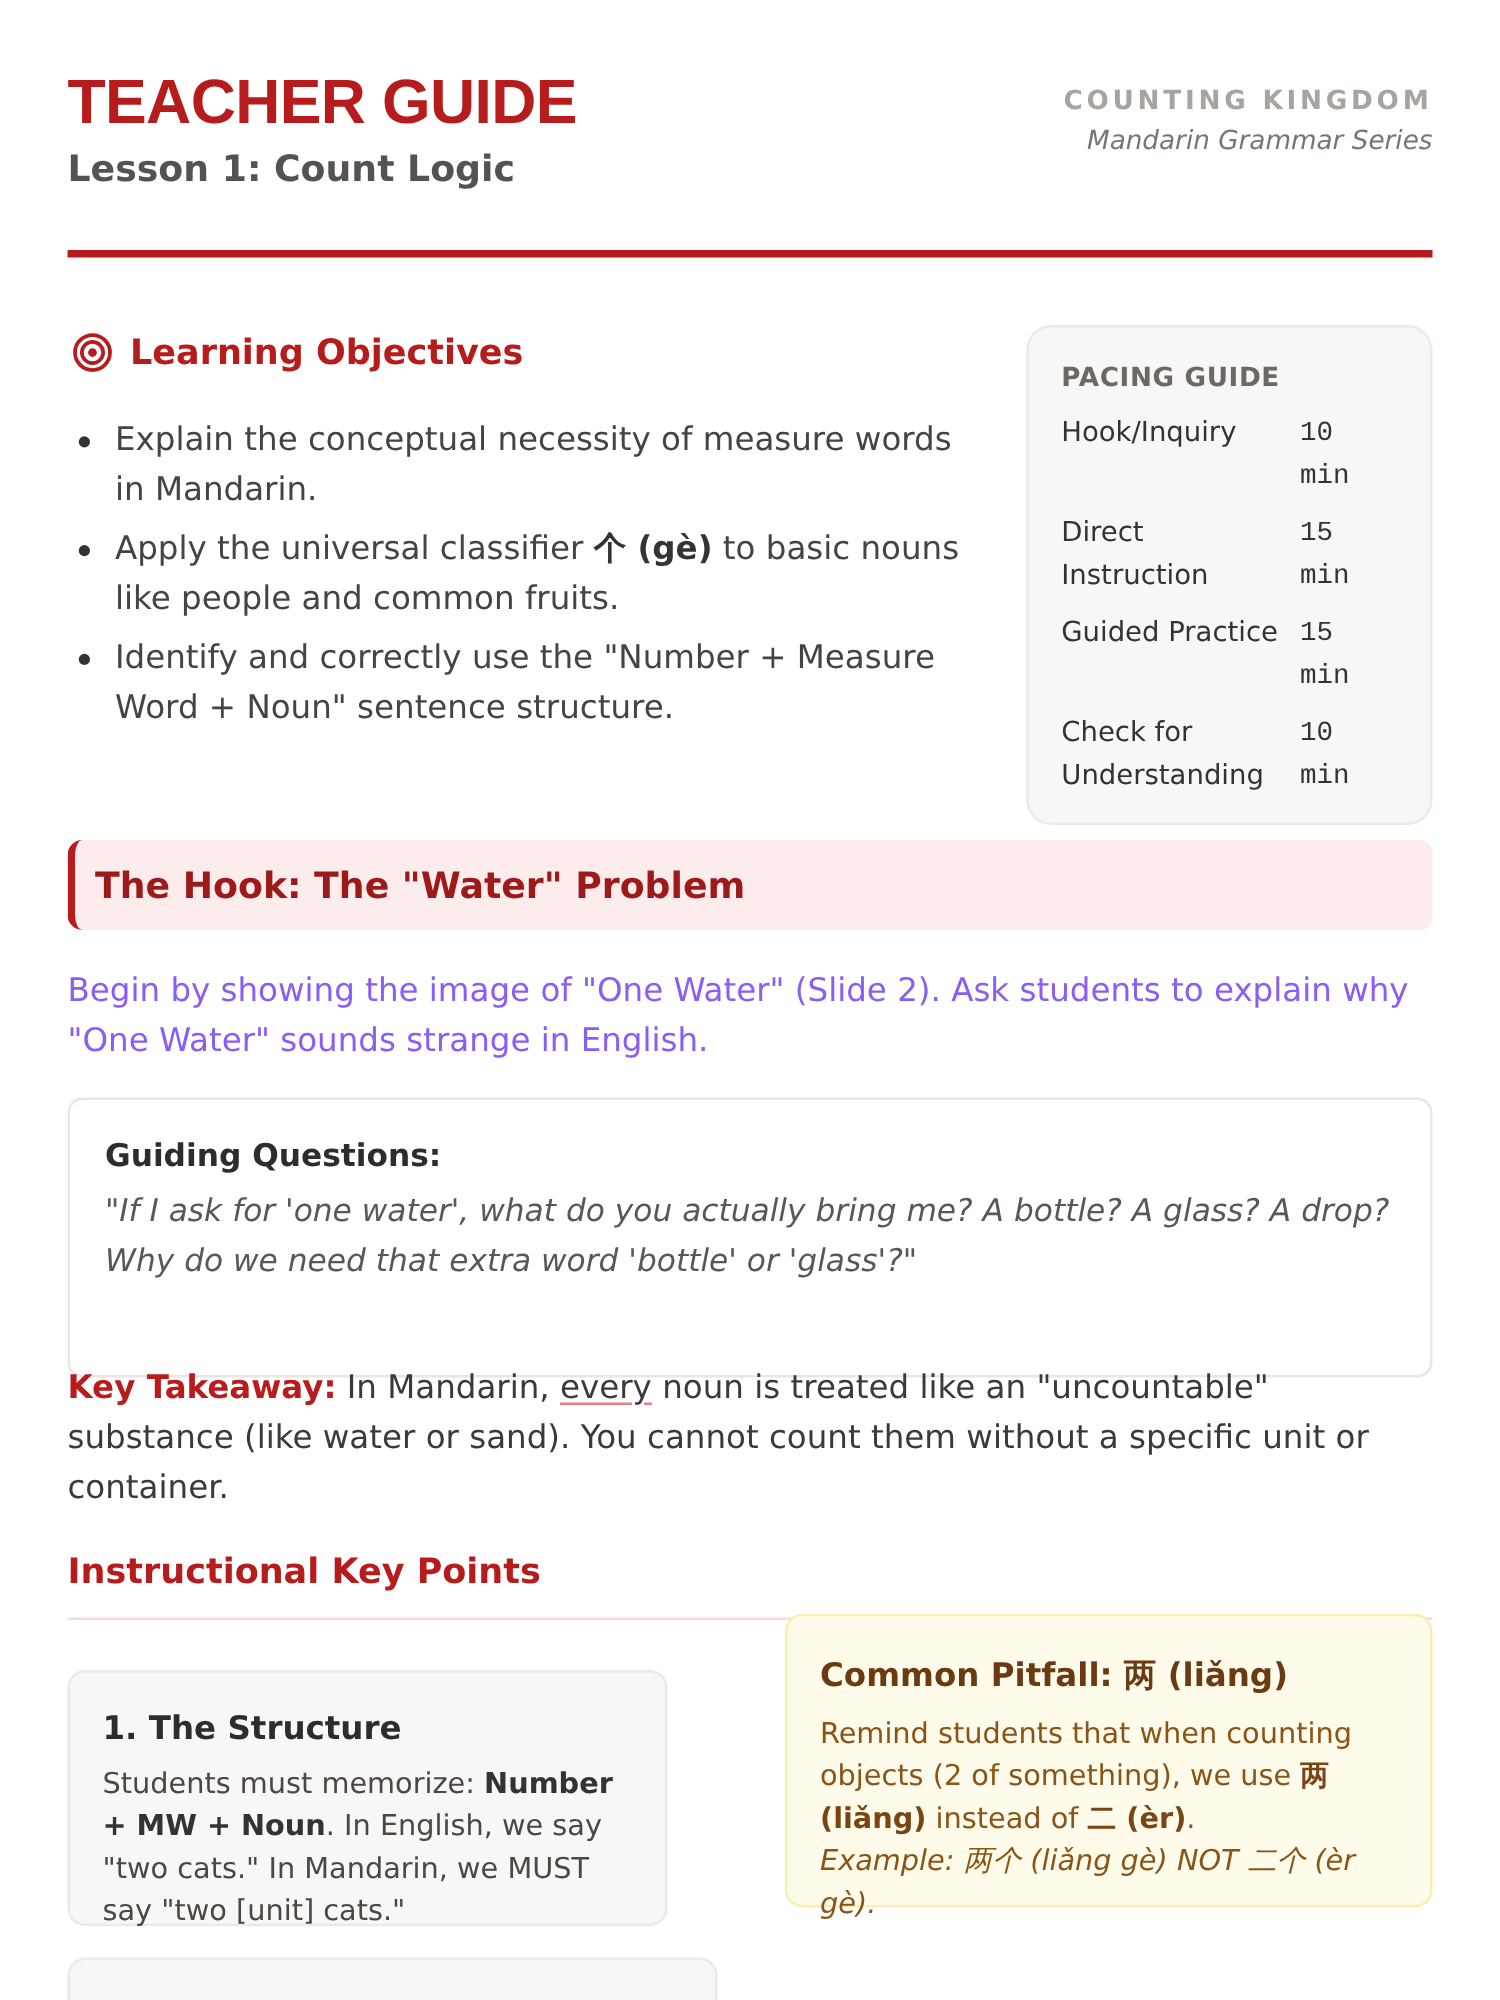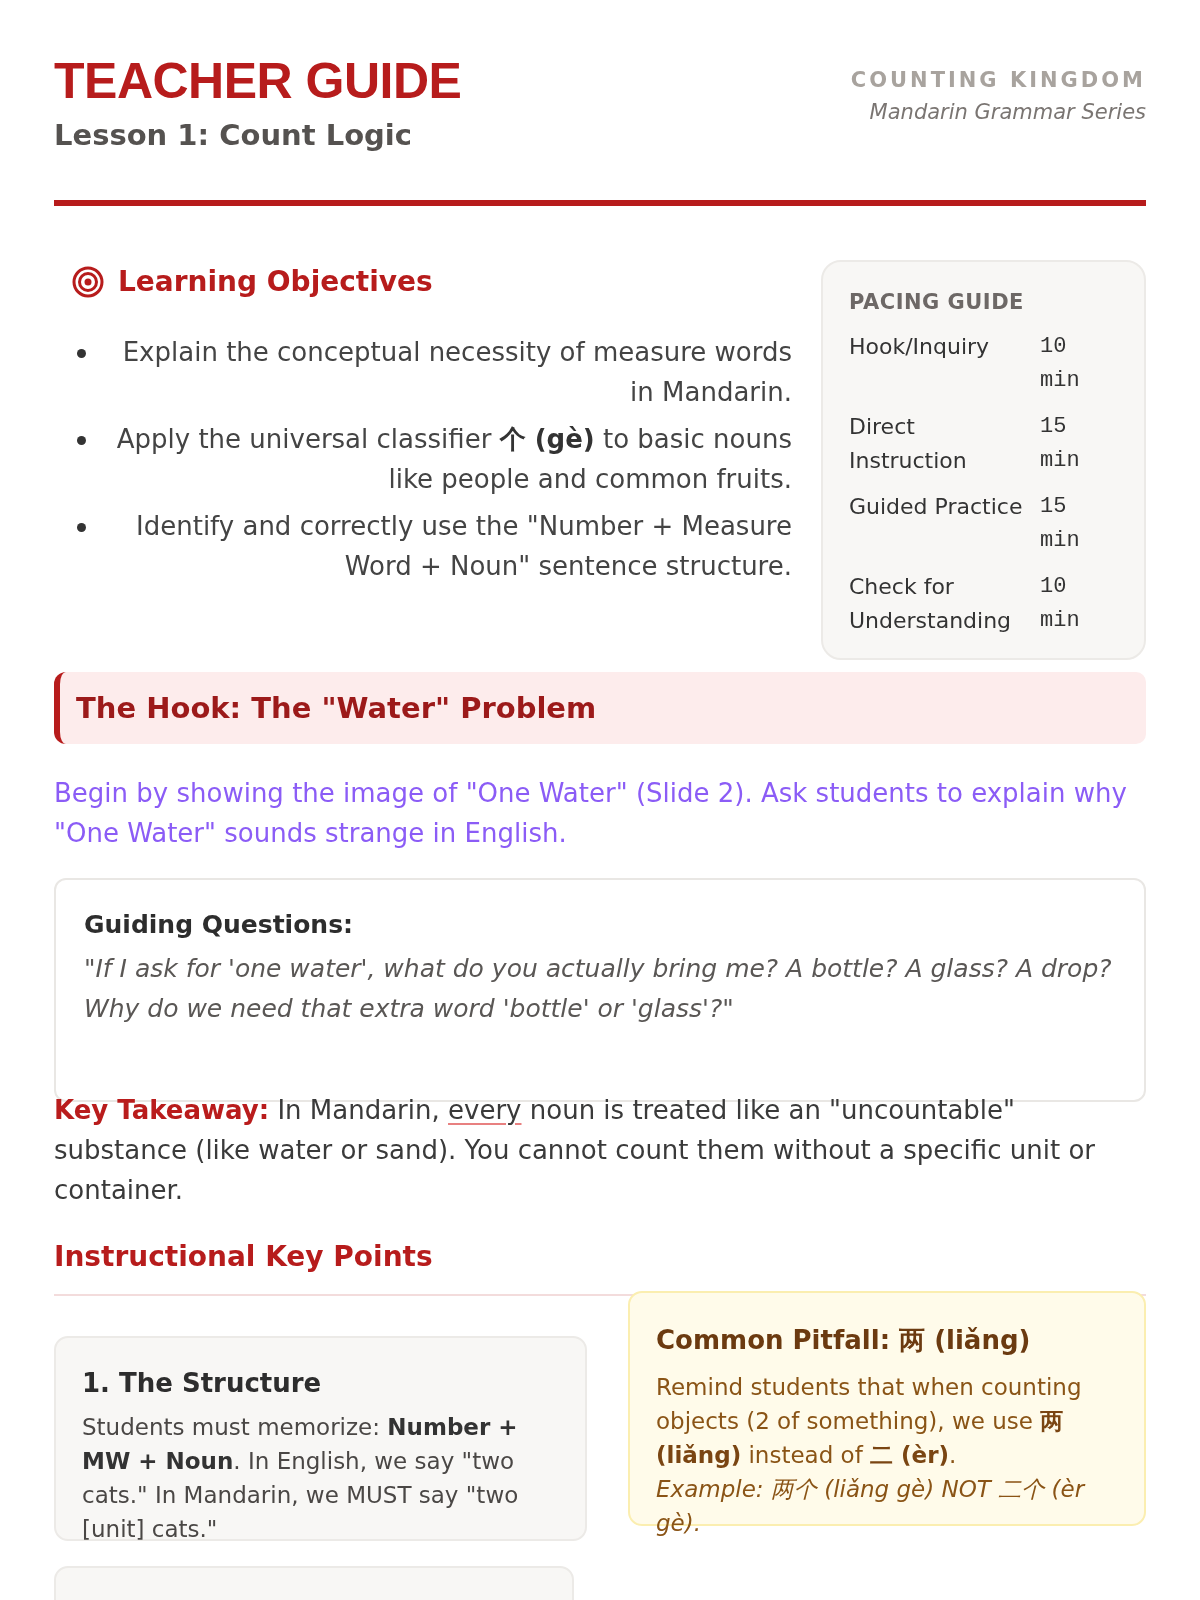--- a/index.html
+++ b/index.html
@@ -10,21 +10,21 @@
     
     .header { position: relative; height: 210px; }
     .title { position: absolute; left: 0; top: 52px; font-family: "Liberation Sans", sans-serif; font-weight: 700; font-size: 50px; letter-spacing: -0.5px; color: #b71c1c; }
     .subtitle { position: absolute; left: 0; top: 118px; font-weight: 700; font-size: 29px; color: #555250; }
     .brand { position: absolute; right: 0; top: 58px; text-align: right; margin-top: 10px; }
     .brand-name { font-weight: 700; font-size: 21px; letter-spacing: 3px; color: #a8a39e; }
     .brand-series { font-style: italic; font-size: 21px; color: #7a7572; margin-top: 8px; }
     .rule { position: absolute; left: 0; top: 200px; width: 1092px; height: 6px; background: #b71c1c; }
 
     
-    .objectives { position: absolute; left: 18px; top: 265px; width: 720px; text-align: right; }
+    .objectives { position: absolute; left: 4px; top: 265px; width: 720px; }
     .obj-heading { display: flex; align-items: center; gap: 14px; color: #b71c1c; font-weight: 700; font-size: 28px; }
     .target-icon { width: 32px; height: 32px; }
     .obj-list { list-style: none; margin-top: 34px; }
     .obj-list li { position: relative; padding-left: 34px; font-size: 26px; line-height: 40px; color: #444; margin-bottom: 7px; }
     .obj-list li::before { content: ""; position: absolute; left: 5px; top: 17px; width: 9px; height: 9px; border-radius: 50%; background: #333; }
     .obj-list b { color: #333; }
 
     
     .pacing { position: absolute; left: 767px; top: 260px; width: 325px; height: 400px; background: #f8f7f5; border: 2px solid #eceae7; border-radius: 20px; padding: 28px 26px; }
     .pacing-title { font-weight: 700; font-size: 21px; color: #6d6866; letter-spacing: 0.5px; }
@@ -43,21 +43,21 @@
 
     .takeaway { position: absolute; left: 0; top: 1090px; width: 1092px; font-size: 26px; line-height: 40px; color: #3a3a3a; }
     .takeaway b { color: #b91c1c; }
     .takeaway .uline { text-decoration: underline; text-decoration-color: #e88080; text-underline-offset: 4px; }
 
     
     .kp-heading { position: absolute; left: 0; top: 1240px; font-weight: 700; font-size: 28px; color: #b71c1c; }
     .kp-rule { position: absolute; left: 0; top: 1294px; width: 1092px; height: 2px; background: #f3dcdc; }
 
     .card { position: absolute; border-radius: 14px; padding: 30px 26px; }
-    .card-structure { left: 0; top: 1336px; width: 533px; height: 205px; background: #f8f7f5; border: 2px solid #eceae7; }
+    .card-structure { left: 0; top: 1336px; width: 480px; height: 205px; background: #f8f7f5; border: 2px solid #eceae7; }
     .card-title { font-weight: 700; font-size: 26px; color: #2d2d2d; }
     .card-body { font-size: 23px; line-height: 34px; color: #4a4745; margin-top: 12px; }
     .card-body b { color: #333; }
 
     .card-pitfall { left: 574px; top: 1291px; width: 518px; height: 235px; background: #fffbea; border: 2px solid #fbeeb0; }
     .pitfall-title { font-weight: 700; font-size: 26px; color: #6b3a10; }
     .pitfall-body { font-size: 23px; line-height: 34px; color: #8a5416; margin-top: 12px; }
     .pitfall-body b { color: #7a4512; }
     .pitfall-body i { display: block; }
 

